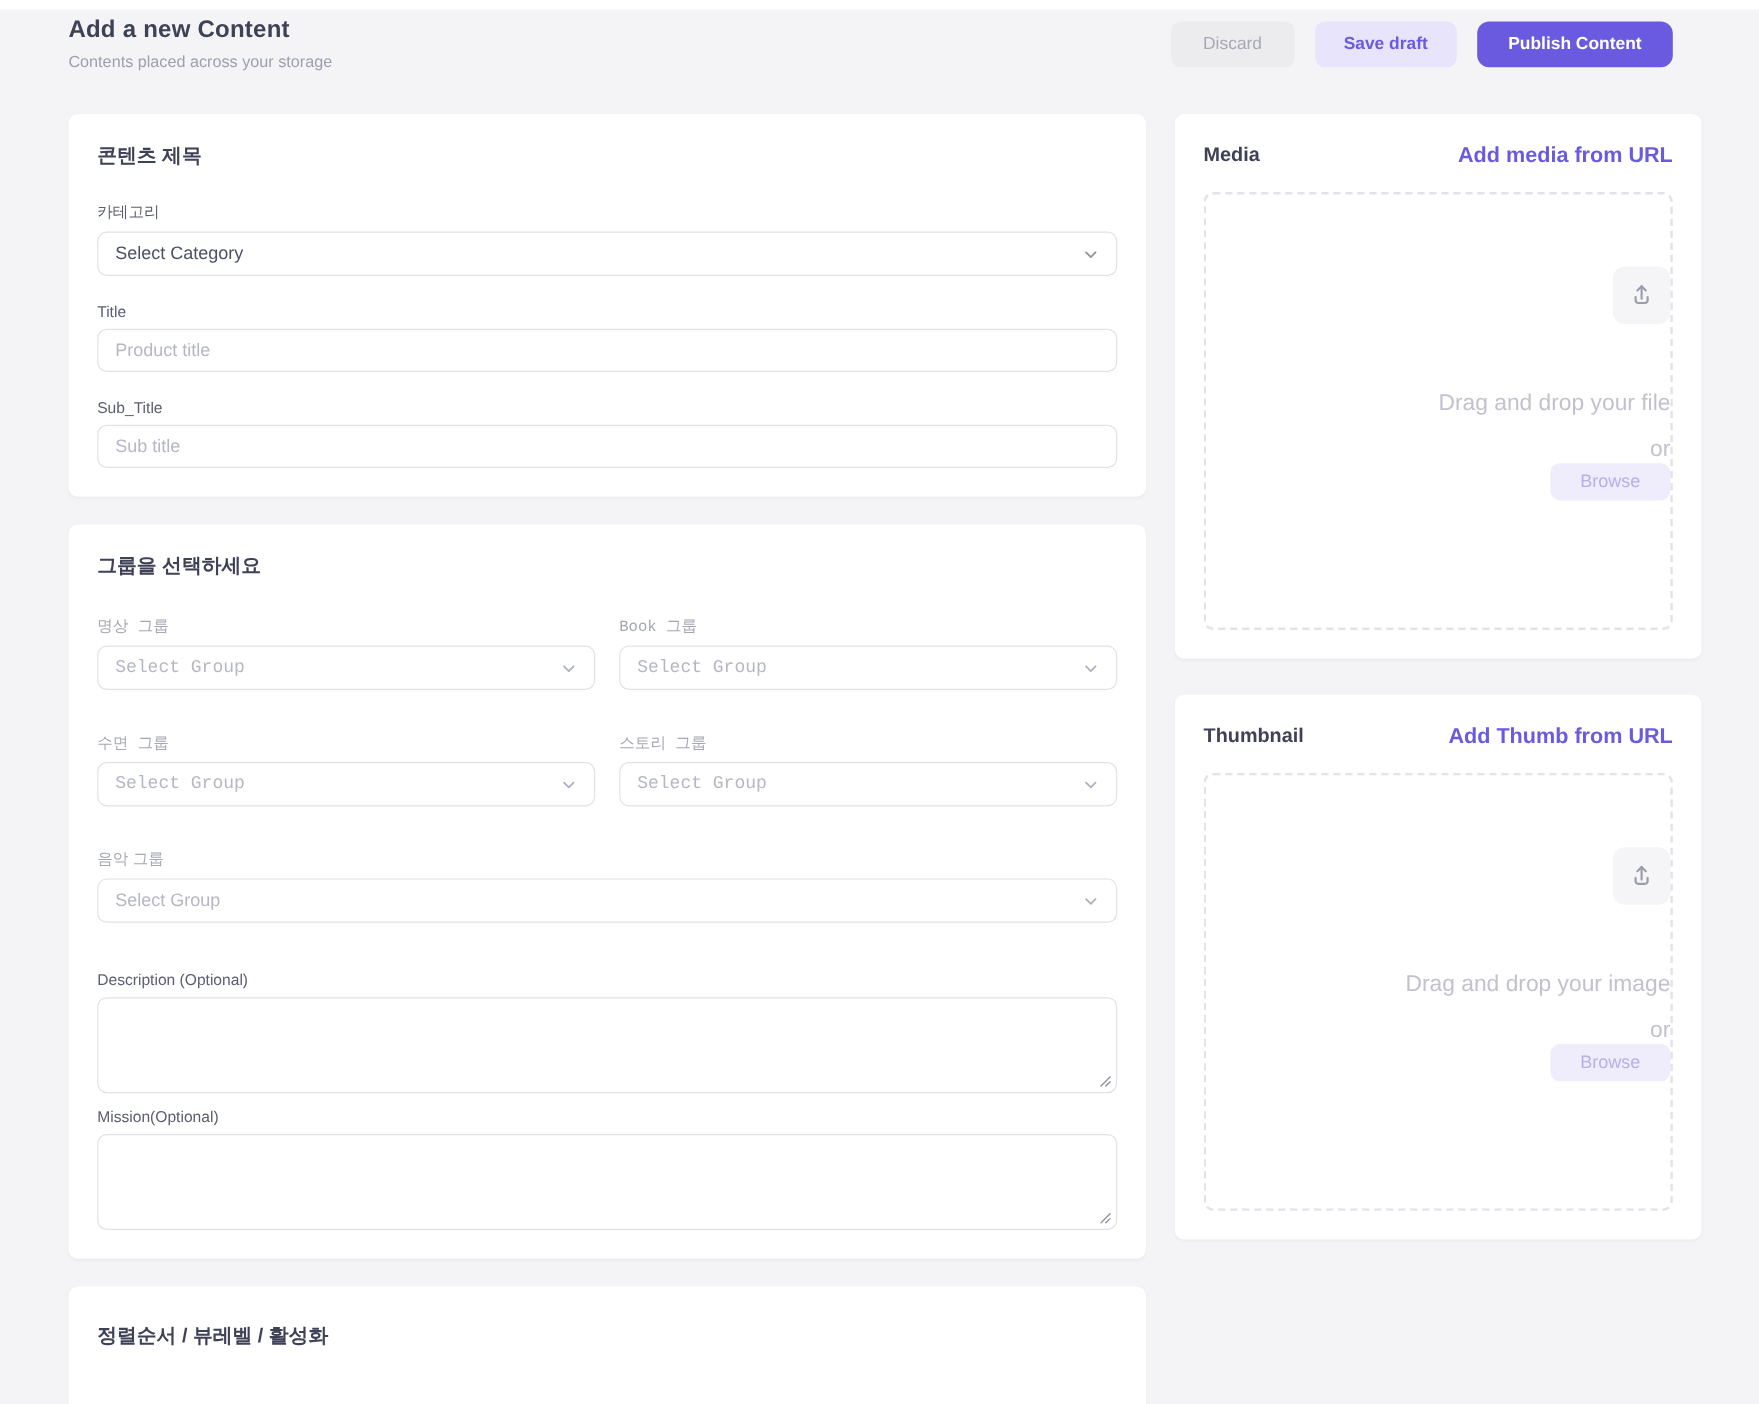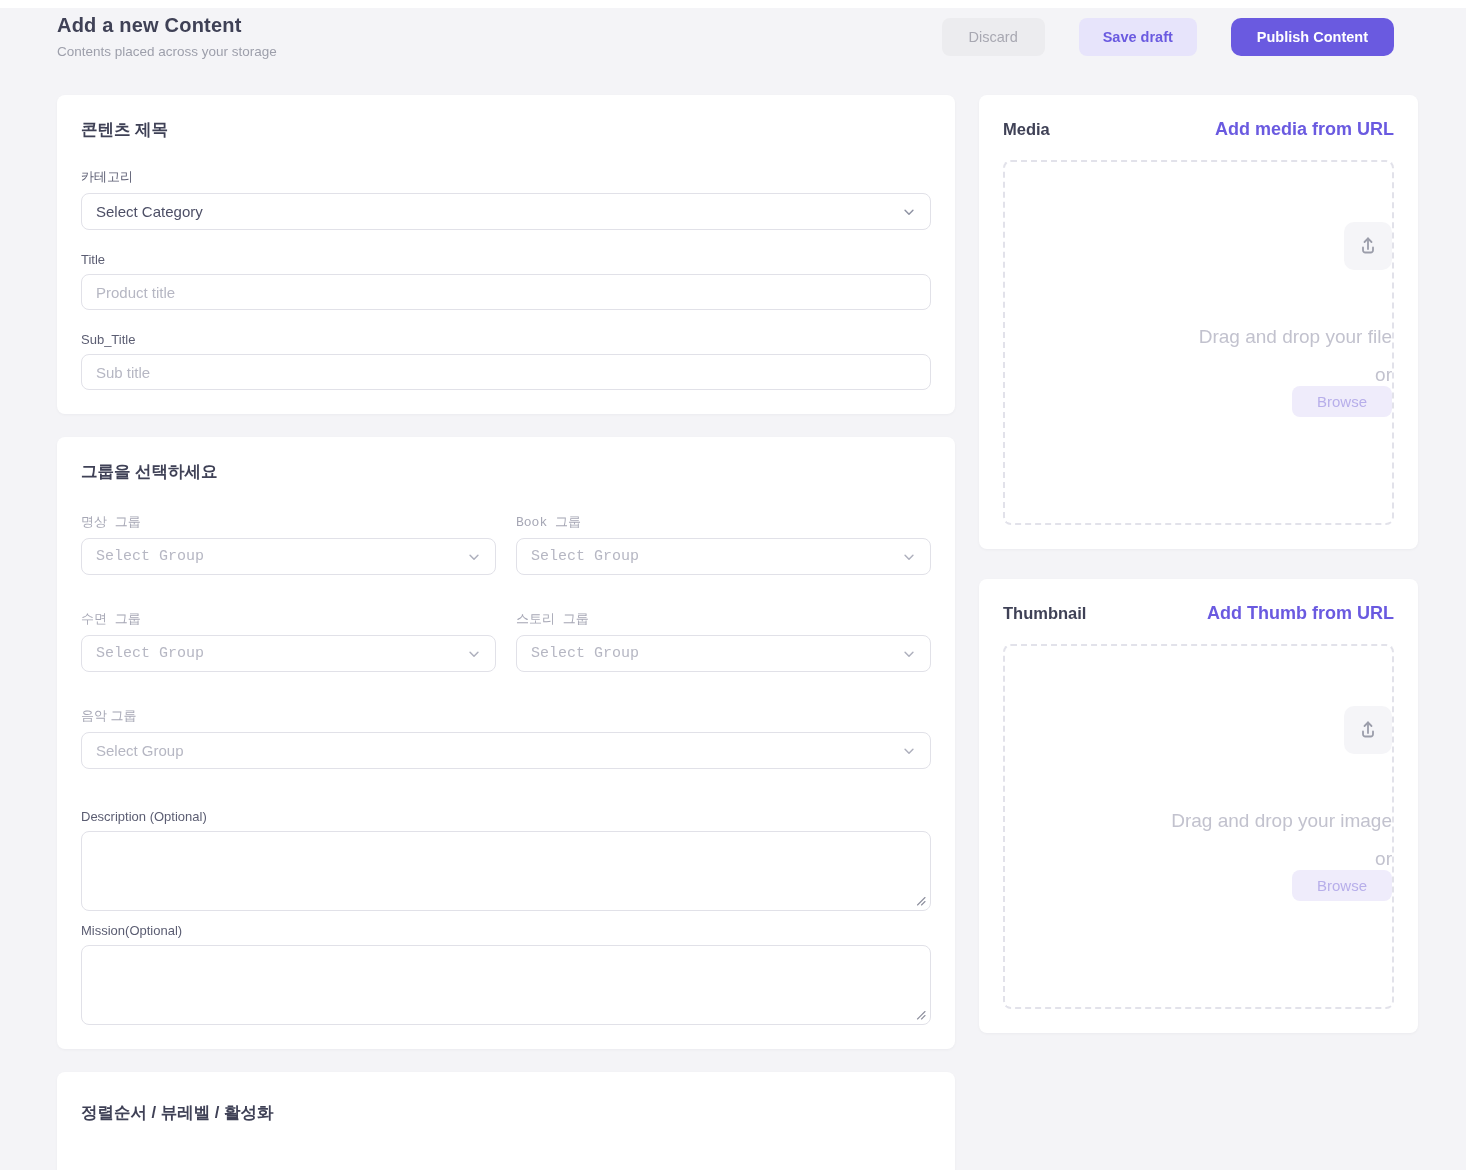--- a/index.html
+++ b/index.html
@@ -13,21 +13,21 @@
   .top-strip { height:8px; background:#ffffff; }
 
   
   .page-header {
     display:flex; align-items:flex-start;
     padding:6px 72px 0 57px;
     justify-content:space-between;
   }
   .page-title { font-size:20px; font-weight:700; color:#3f4156; letter-spacing:.2px; }
   .page-subtitle { margin-top:7px; font-size:13.5px; color:#9d9fab; }
-  .header-actions { margin-left:auto; display:flex; gap:34px; padding-top:4px; }
+  .header-actions { margin-left:auto; display:flex; gap:17px; padding-top:4px; }
   .btn {
     border:none; cursor:pointer; border-radius:8px;
     height:38px; font-size:14.5px; font-weight:600;
     font-family:inherit; padding:0 22px;
   }
   .btn-discard { background:#ececef; color:#a8a8b2; font-weight:500; padding:0 27px; }
   .btn-savedraft { background:#e7e4fb; color:#6a5ae0; padding:0 24px; }
   .btn-publish { background:#6a5ae0; color:#ffffff; padding:0 26px;border-radius:10px; }
 
   

